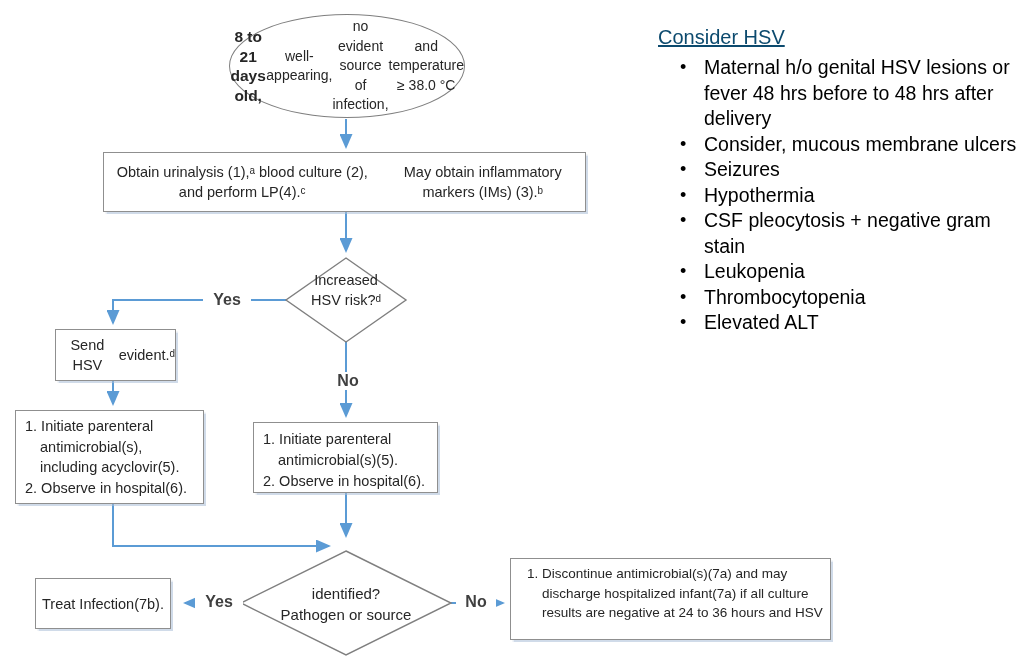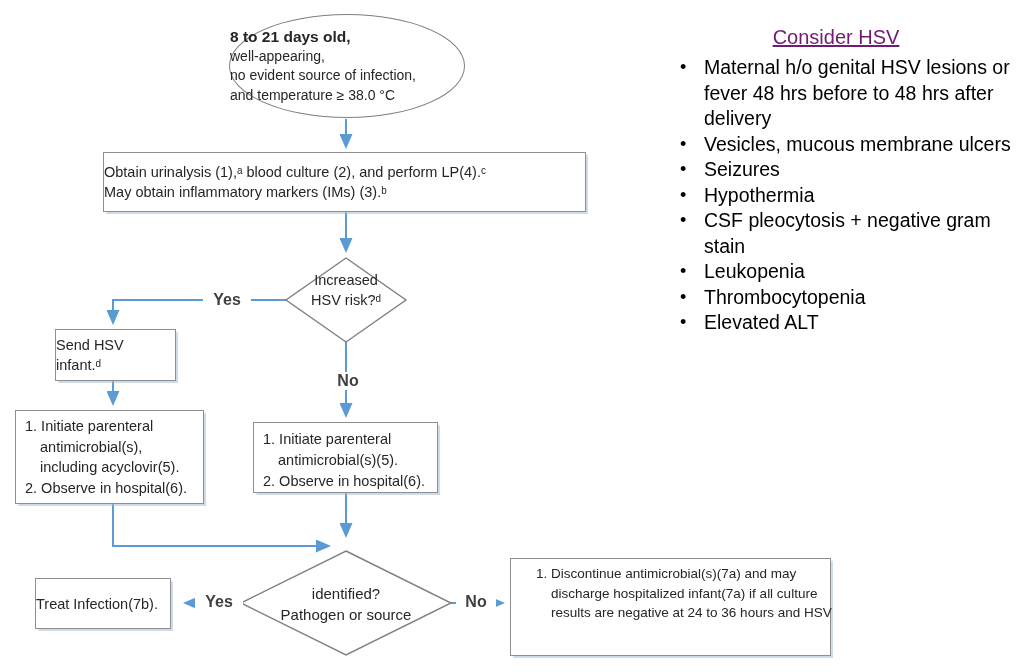--- a/index.html
+++ b/index.html
@@ -11,32 +11,32 @@
   }
   html,body{margin:0;padding:0;background:#fff;}
   body{width:1031px;height:672px;font-family:"Liberation Sans",sans-serif;color:var(--text);}
   .canvas{position:relative;width:1031px;height:672px;overflow:hidden;background:#fff;}
   svg.connectors{position:absolute;left:0;top:0;width:1031px;height:672px;}
   svg.connectors path.conn{stroke:var(--arrow);stroke-width:2;fill:none;}
   svg.connectors polygon.diamond{fill:#fff;stroke:var(--shape_border);stroke-width:1.4;}
   #arrowhead path{fill:var(--arrow);}
   .node{position:absolute;background:#fff;border:1px solid var(--box_border);box-sizing:border-box;
         box-shadow:1.5px 1.5px 1px rgba(170,190,215,0.55);font-size:14.5px;line-height:20px;}
-  .flexcenter{display:flex;flex-direction:column;align-items:flex-start;justify-content:center;text-align:center;}
+  .flexcenter{display:flex;align-items:center;justify-content:center;text-align:center;}
   .ellipse{position:absolute;background:#fff;border:1.5px solid var(--shape_border);border-radius:50%;
            box-sizing:border-box;font-size:14px;line-height:19.5px;box-shadow:none;}
   .ellipse .b{font-weight:bold;font-size:15.5px;}
   .dtext{position:absolute;text-align:center;font-size:14.5px;line-height:19.5px;}
   .listbox{padding:5px 4px 0 9px;font-size:14.5px;line-height:20.5px;}
   .listbox .line{display:block;white-space:nowrap;}
   .listbox .ind{padding-left:15px;}
   .lbl{position:absolute;font-weight:bold;font-size:16px;color:#404040;background:#fff;
        text-align:center;line-height:18px;padding:0 2px;}
   .panel{position:absolute;left:658px;top:26px;width:372px;color:var(--panel_text);}
-  .panel-title{text-align:center;font-size:20px;text-decoration:underline;margin:0 16px 6px 0;color:#701a75;}
+  .panel-title{font-size:20px;text-decoration:underline;margin:0 16px 6px 0;color:#0c4a6e;}
   .panel-list{margin:0;padding:0;list-style:none;font-size:19.5px;line-height:25.5px;}
   .panel-list li{display:flex;align-items:flex-start;}
   .panel-list .marker{width:24px;margin-left:22px;flex:0 0 24px;font-size:18px;}
   .panel-list .itext{flex:1;}
 </style>
 </head>
 <body>
 
 <div class="canvas">
 
@@ -74,21 +74,21 @@
   <div class="dtext" style="left:286px;top:271px;width:120px;">
     <span style="display:block">Increased</span>
     <span style="display:block">HSV risk?ᵈ</span>
   </div>
 
   <div class="lbl" style="left:203px;top:291px;width:44px;">Yes</div>
   <div class="lbl" style="left:327px;top:372px;width:38px;">No</div>
 
   <div class="node flexcenter" style="left:55px;top:329px;width:121px;height:52px;">
     <span>Send HSV</span>
-    <span>infant.ᵈ</span>
+    <span>evident.ᵈ</span>
   </div>
 
   <div class="node listbox" style="left:15px;top:410px;width:189px;height:94px;">
     <span class="line">1. Initiate parenteral</span>
     <span class="line ind">antimicrobial(s),</span>
     <span class="line ind">including acyclovir(5).</span>
     <span class="line">2. Observe in hospital(6).</span>
   </div>
 
   <div class="node listbox" style="left:253px;top:422px;width:185px;height:71px;line-height:21px;padding-top:6px;">
@@ -102,36 +102,36 @@
     <span style="display:block">Pathogen or source</span>
   </div>
 
   <div class="lbl" style="left:195px;top:593px;width:44px;">Yes</div>
   <div class="lbl" style="left:456px;top:593px;width:36px;">No</div>
 
   <div class="node flexcenter" style="left:35px;top:578px;width:136px;height:51px;">
     <span>Treat Infection(7b).</span>
   </div>
 
-  <div class="node listbox" style="left:510px;top:558px;width:321px;height:98px;font-size:13.5px;line-height:19.5px;padding-left:25px;">
+  <div class="node listbox" style="left:510px;top:558px;width:321px;height:82px;font-size:13.5px;line-height:19.5px;padding-left:16px;">
     <span class="line">1. Discontinue antimicrobial(s)(7a) and may</span>
     <span class="line ind">discharge hospitalized infant(7a) if all culture</span>
     <span class="line ind">results are negative at 24 to 36 hours and HSV</span>
   </div>
 
   <div class="panel">
     <div class="panel-title">Consider HSV</div>
     <ul class="panel-list">
       <li>
         <span class="marker">•</span>
         <span class="itext">Maternal h/o genital HSV lesions or fever 48 hrs before to 48 hrs after delivery</span>
       </li>
       <li>
         <span class="marker">•</span>
-        <span class="itext">Vesicles, mucous membrane ulcers</span>
+        <span class="itext">Consider, mucous membrane ulcers</span>
       </li>
       <li>
         <span class="marker">•</span>
         <span class="itext">Seizures</span>
       </li>
       <li>
         <span class="marker">•</span>
         <span class="itext">Hypothermia</span>
       </li>
       <li>

